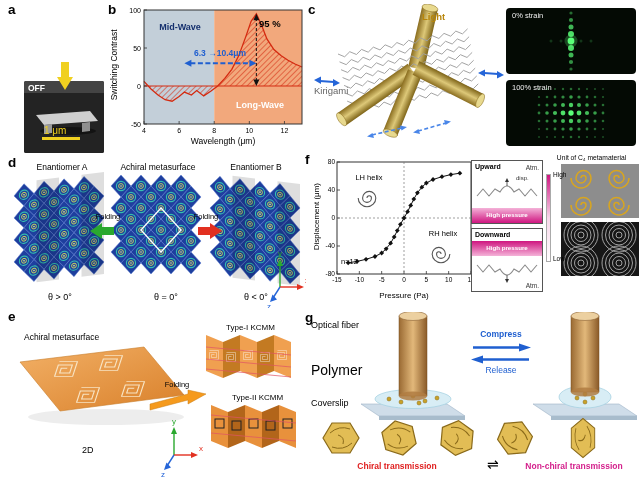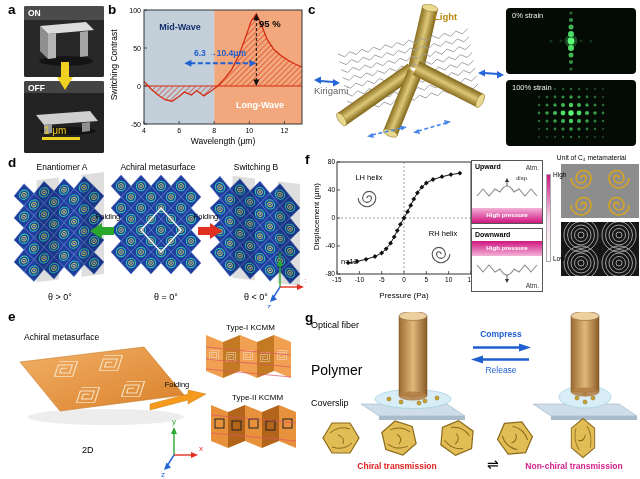--- a/index.html
+++ b/index.html
@@ -18,32 +18,20 @@
 .pink{position:absolute;left:0;width:100%;height:15px}
 </style>
 </head>
 <body>
 
 <div id="fig">
 
   <div class="p" style="left:8px;top:2px;width:98px;height:152px">
     <span class="plabel" style="left:0;top:0">a</span>
     <div style="position:absolute;left:16px;top:4px;width:80px;height:147px">
-      <div class="sem" style="top:0;height:71px">
-        <svg width="80" height="71">
-          <rect x="0" y="0" width="80" height="14" fill="#4b4b4b"></rect>
-          <rect x="0" y="14" width="80" height="57" fill="#282828"></rect>
-          <ellipse cx="42" cy="55" rx="27" ry="5" fill="#000" opacity="0.5"></ellipse>
-          <polygon points="16,20 62,16 70,24 24,28" fill="#dcdcdc"></polygon>
-          <polygon points="16,20 24,28 24,53 16,45" fill="#8f8f8f"></polygon>
-          <polygon points="24,28 32,27 32,52 24,53" fill="#b5b5b5"></polygon>
-          <polygon points="56,26 64,25 64,50 56,51" fill="#a5a5a5"></polygon>
-        </svg>
-        <span class="t" style="left:4px;top:3px;color:#fff;font-weight:bold;font-size:8.5px">ON</span>
-      </div>
       <div class="sem" style="top:75px;height:72px">
         <svg width="80" height="72">
           <rect x="0" y="0" width="80" height="12" fill="#444444"></rect>
           <rect x="0" y="12" width="80" height="60" fill="#232323"></rect>
           <ellipse cx="44" cy="50" rx="28" ry="4" fill="#000" opacity="0.45"></ellipse>
           <polygon points="12,34 66,30 74,40 20,44" fill="#cfcfcf"></polygon>
           <polygon points="20,44 28,43 28,52 20,53" fill="#9a9a9a"></polygon>
           <polygon points="58,42 66,41 66,50 58,51" fill="#8f8f8f"></polygon>
         </svg>
         <span class="t" style="left:4px;top:3px;color:#fff;font-weight:bold;font-size:8.5px">OFF</span>
@@ -153,21 +141,21 @@
       </g>
       <g>
         <line x1="60" y1="131" x2="90" y2="124" stroke="#4a86e8" stroke-width="1.6" stroke-dasharray="4 2.5"></line>
         <polygon points="95,123 88,121.5 89.5,126.5" fill="#4a86e8"></polygon>
         <polygon points="55,132.5 62,134 60.5,129" fill="#4a86e8"></polygon>
         <line x1="106" y1="127" x2="134" y2="119" stroke="#4a86e8" stroke-width="1.6" stroke-dasharray="4 2.5"></line>
         <polygon points="139,117.5 132,116 133.5,121" fill="#4a86e8"></polygon>
         <polygon points="101,128.5 108,130 106.5,125" fill="#4a86e8"></polygon>
       </g>
     </svg>
-    <span class="t" style="left:128px;top:10px;color:#b8860b;font-weight:bold;font-size:9.5px">Light</span>
+    <span class="t" style="left:116px;top:10px;color:#b8860b;font-weight:bold;font-size:9.5px">Light</span>
     <span class="t" style="left:8px;top:84px;color:#666;font-size:9.5px">Kirigami</span>
     <div class="diff" style="top:6px">
       <svg id="diff-0" width="130" height="66">
           <circle cx="65" cy="33" r="6.5" fill="#5aff78" opacity="0.25"></circle>
           <circle cx="65" cy="5" r="1.6" fill="#5aff78" opacity="0.40"></circle>
           <circle cx="65" cy="12" r="2.1" fill="#5aff78" opacity="0.55"></circle>
           <circle cx="65" cy="19" r="2.5" fill="#5aff78" opacity="0.70"></circle>
           <circle cx="65" cy="26" r="3.0" fill="#5aff78" opacity="0.85"></circle>
           <circle cx="65" cy="33" r="3.4" fill="#5aff78" opacity="1.00"></circle>
           <circle cx="65" cy="40" r="3.0" fill="#5aff78" opacity="0.85"></circle>
@@ -248,21 +236,21 @@
           <circle cx="97" cy="57" r="1.0" fill="#5aff78" opacity="0.27"></circle>
         </svg>
       <span class="t" style="left:6px;top:4px;color:#eee;font-size:7.5px">100% strain</span>
     </div>
   </div>
 
   <div class="p" style="left:6px;top:155px;width:300px;height:153px">
     <span class="plabel" style="left:2px;top:0">d</span>
     <span class="tw ctr" style="left:12px;top:8px;width:88px;font-size:8.5px">Enantiomer A</span>
     <span class="tw ctr" style="left:104px;top:8px;width:96px;font-size:8.5px">Achiral metasurface</span>
-    <span class="tw ctr" style="left:206px;top:8px;width:88px;font-size:8.5px">Switching B</span>
+    <span class="tw ctr" style="left:206px;top:8px;width:88px;font-size:8.5px">Enantiomer B</span>
     <svg id="d-art" width="300" height="153" style="position:absolute;left:0;top:0">
       <defs>
         <g id="d-cell">
           <path d="M0,-11 L10,0 L0,11 L-10,0 Z" fill="#1e3f9e" stroke="#5a7ad0" stroke-width="0.5"></path>
           <circle r="4.6" fill="none" stroke="#35c0b0" stroke-width="1.1"></circle>
           <circle r="2.4" fill="none" stroke="#cfe05a" stroke-width="0.9"></circle>
           <circle r="0.8" fill="#f5f180"></circle>
         </g>
       </defs>
       <g id="d-tile-a" transform="translate(8,30) skewY(-7)">

